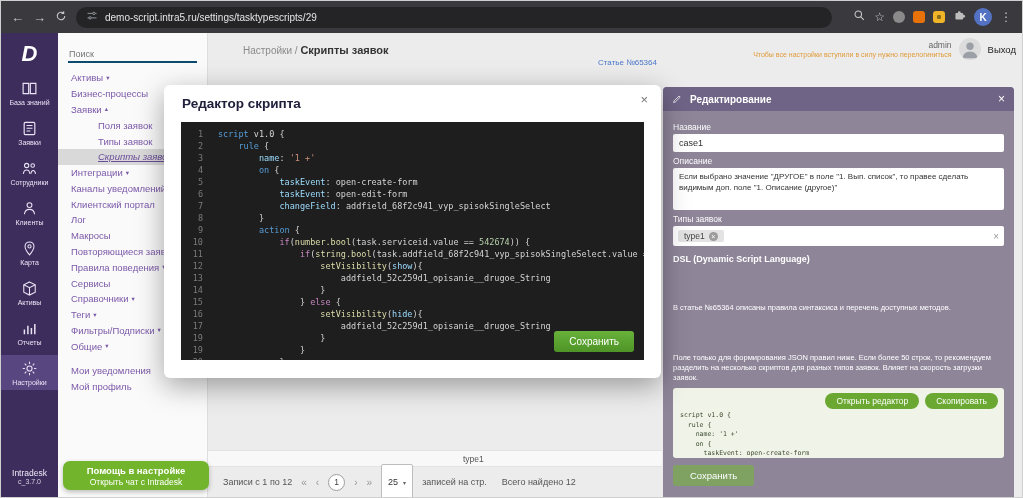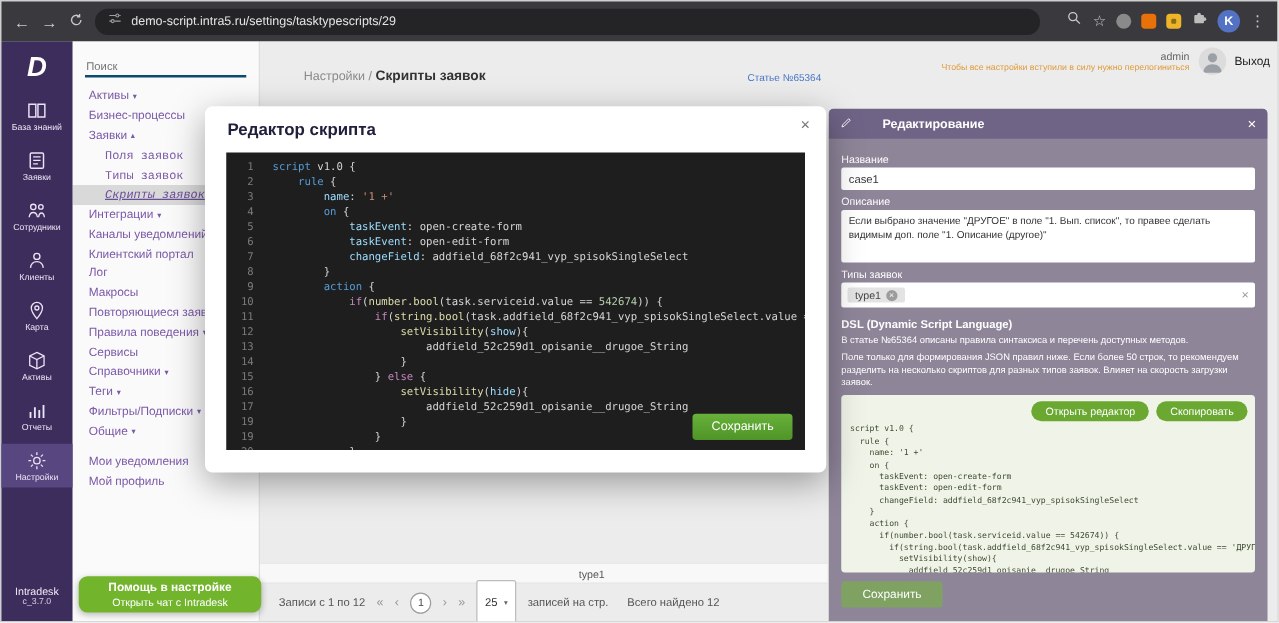--- a/index.html
+++ b/index.html
@@ -42,27 +42,27 @@
   .sidebar-brand .b2 { font-size:7px; opacity:.85; }
   
   .nav-sidebar { position:absolute; top:0; left:57px; bottom:0; width:150px;
                  background:#fafafa; border-right:1px solid #dedede; z-index:5; }
   .nav-search { margin:10px 10px 7px; }
   .nav-search input { width:100%; border:none; border-bottom:2px solid #0c4a6e; background:transparent;
                       font-size:9px; padding:2px 1px; color:#555; outline:none;
                       font-family:"Liberation Sans",sans-serif; }
   .nav-item { font-size:9.5px; color:#7b58a8; padding:2.4px 6px 2.4px 13px; white-space:nowrap;
               overflow:hidden; cursor:pointer; display:flex; align-items:center; }
-  .nav-item.sub { padding-left:26px;font-family:Liberation Mono, monospace; }
+  .nav-item.sub { padding-left:40px; }
   .nav-item.active { background:#d9d9d9; font-style:italic; text-decoration:underline; color:#6a4d99; }
   .nav-item.gap { margin-top:9px; }
   .nav-arrow { font-size:6.5px; margin-left:3px; }
   
   .main { position:absolute; top:0; left:207px; right:0; bottom:0; background:#ececec; }
-  .breadcrumb { position:absolute; top:22px; left:15px; font-size:10px; color:#8a8a8a;padding-left:20px; }
+  .breadcrumb { position:absolute; top:11px; left:15px; font-size:10px; color:#8a8a8a;padding-left:20px; }
   .breadcrumb .page { color:#333; font-weight:bold; font-size:11px; }
   .user-cluster { position:absolute; top:5px; right:6px; display:flex; align-items:center; gap:7px; }
   .user-texts { display:flex; flex-direction:column; align-items:flex-end; gap:1px; }
   .user-name { font-size:8.5px; color:#666; }
   .user-warning { font-size:7px; color:var(--warning-orange,#e09b3a); }
   .user-avatar { width:22px; height:22px; border-radius:50%; background:#dcdcdc; overflow:hidden;
                  display:flex; align-items:flex-end; justify-content:center; }
   .logout { font-size:9.5px; color:#222; cursor:pointer; }
   .partial-link { position:absolute; top:25px; left:390px; font-size:8px; color:#4a77c9; }
   .partial-row { position:absolute; bottom:30px; left:0; right:360px; height:17px; background:#f8f8f8;
@@ -76,37 +76,37 @@
              display:flex; align-items:center; justify-content:center; font-size:8.5px; color:#444; cursor:pointer; }
   .pg-select { display:flex; align-items:center; gap:5px; border:1px solid #bdbdbd; background:#fff;
                border-radius:2px; padding:12px 6px; font-size:9px; color:#333; cursor:pointer; }
   .pg-select .caret { font-size:6px; color:#666; }
   .pg-total { margin-left:6px; }
   
   .edit-panel { position:absolute; top:54px; left:662px; right:8px; bottom:0;
                 background:var(--panel-purple,#8e8599); border-radius:4px 4px 0 0; z-index:4;
                 display:flex; flex-direction:column; overflow:hidden; }
   .panel-header { height:24px; background:#6f6486; color:#fff; display:flex; align-items:center;
-                  gap:23px; padding:0 9px; font-size:10px; font-weight:bold; flex:0 0 auto; }
+                  gap:7px; padding:0 9px; font-size:10px; font-weight:bold; flex:0 0 auto; }
   .panel-close { margin-left:auto; font-size:12px; font-weight:normal; cursor:pointer; }
   .panel-body { flex:1; padding:7px 10px 6px; color:#fff; display:flex; flex-direction:column; overflow:hidden; }
   .fld-label { font-size:8.5px; margin:4px 0 2px; }
   .fld-input { height:18px; background:#fff; border-radius:2px; font-size:9px; color:#333;
                display:flex; align-items:center; padding:0 6px; }
   .fld-desc { background:#fff; border-radius:2px; font-size:8px; color:#333; padding:4px 6px;
               line-height:1.35; min-height:42px; }
   .fld-tags { height:20px; background:#fff; border-radius:2px; display:flex; align-items:center;
               padding:0 5px; gap:4px; }
   .tag-pill { background:#e3e3e3; border-radius:2px; padding:1px 6px; font-size:8.5px; color:#444;
               display:flex; align-items:center; gap:4px; }
   .tag-x { width:9px; height:9px; border-radius:50%; background:#9c9c9c; color:#fff; font-size:7px;
            line-height:9px; text-align:center; cursor:pointer; }
   .tags-clear { margin-left:auto; color:#9a9a9a; font-size:10px; cursor:pointer; }
   .dsl-title { font-size:9px; font-weight:bold; margin:8px 0 3px; }
-  .dsl-p { font-size:7.5px; line-height:1.35; margin-bottom:4px; }
+  .dsl-p { font-size:7.5px; line-height:1.35; margin-bottom:4px;margin-top:36px; }
   .preview { flex:1; background:#f0f4e8; border-radius:3px; position:relative; overflow:hidden;
              padding:5px 7px; font-family:"DejaVu Sans Mono",monospace; font-size:6.5px;
              line-height:1.45; color:#3c4a2e; white-space:pre; }
   .preview-btns { position:absolute; top:5px; right:6px; display:flex; gap:6px; }
   .btn-green-pill { background:var(--accent-green,#6aa831); color:#fff; border:none; border-radius:10px;
                     font-size:8.5px; padding:3px 11px; cursor:pointer; font-family:Liberation Sans, sans-serif; }
   .panel-save { margin:7px 0 5px; align-self:flex-start; background:#7fa263; color:#fff; border:none;
                 border-radius:3px; font-size:9.5px; padding:5px 17px; cursor:pointer;
                 font-family:"Liberation Sans",sans-serif; }
   

